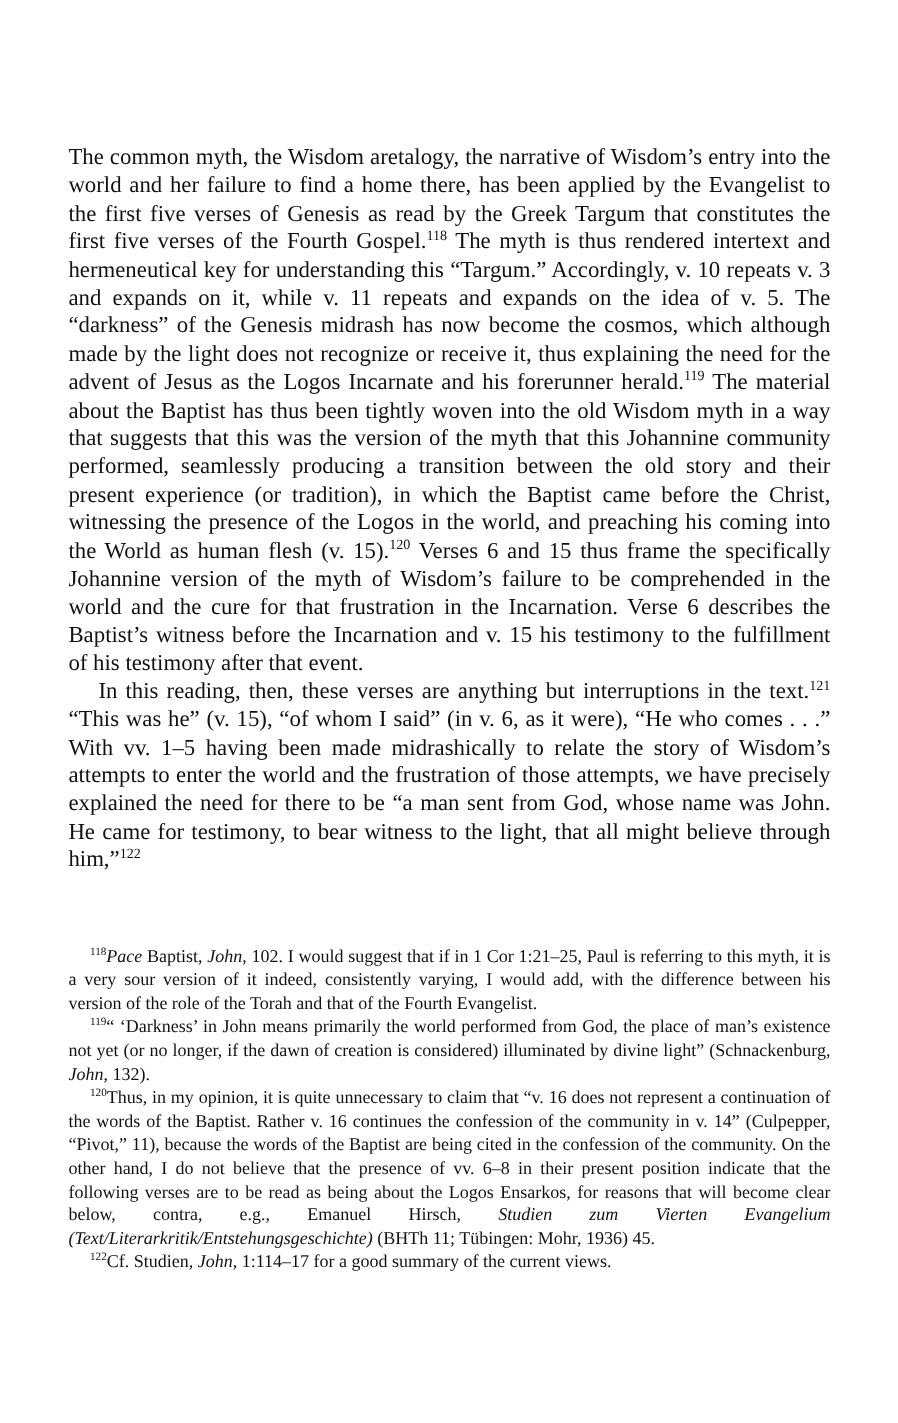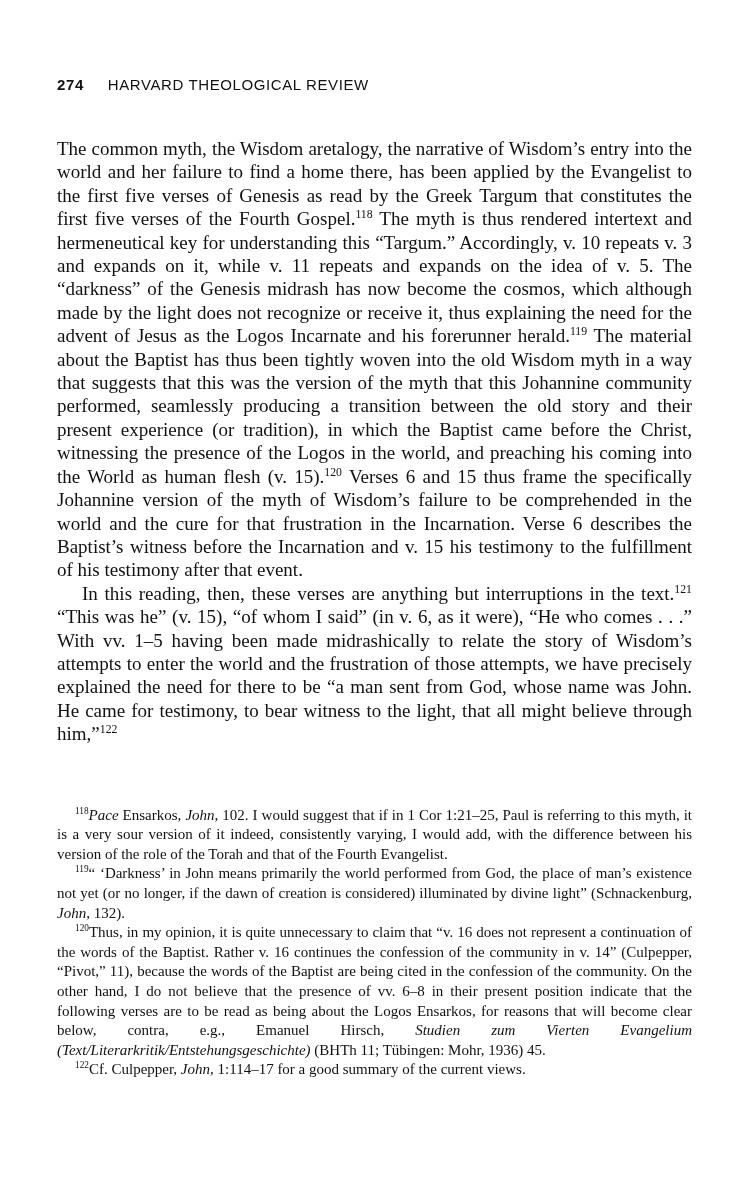--- a/index.html
+++ b/index.html
@@ -57,29 +57,26 @@
     margin: 0;
     text-indent: 18px;
   }
   i { }
 </style>
 </head>
 <body>
 
 <div class="page">
 
-  <header class="running-header">
-    <span class="page-num">274</span><span class="journal">HARVARD THEOLOGICAL REVIEW</span>
-  </header>
 
   <main class="body-text">
     <p><span>The common myth, the Wisdom aretalogy, the narrative of Wisdom’s entry into the world and her failure to find a home there, has been applied by the Evangelist to the first five verses of Genesis as read by the Greek Targum that constitutes the first five verses of the Fourth Gospel.</span><sup>118</sup><span> The myth is thus rendered intertext and hermeneutical key for understanding this “Targum.” Accordingly, v. 10 repeats v. 3 and expands on it, while v. 11 repeats and expands on the idea of v. 5. The “darkness” of the Genesis midrash has now become the cosmos, which although made by the light does not recognize or receive it, thus explaining the need for the advent of Jesus as the Logos Incarnate and his forerunner herald.</span><sup>119</sup><span> The material about the Baptist has thus been tightly woven into the old Wisdom myth in a way that suggests that this was the version of the myth that this Johannine community performed, seamlessly producing a transition between the old story and their present experience (or tradition), in which the Baptist came before the Christ, witnessing the presence of the Logos in the world, and preaching his coming into the World as human flesh (v. 15).</span><sup>120</sup><span> Verses 6 and 15 thus frame the specifically Johannine version of the myth of Wisdom’s failure to be comprehended in the world and the cure for that frustration in the Incarnation. Verse 6 describes the Baptist’s witness before the Incarnation and v. 15 his testimony to the fulfillment of his testimony after that event.</span></p>
     <p class="indent"><span>In this reading, then, these verses are anything but interruptions in the text.</span><sup>121</sup><span> “This was he” (v. 15), “of whom I said” (in v. 6, as it were), “He who comes . . .” With vv. 1–5 having been made midrashically to relate the story of Wisdom’s attempts to enter the world and the frustration of those attempts, we have precisely explained the need for there to be “a man sent from God, whose name was John. He came for testimony, to bear witness to the light, that all might believe through him,”</span><sup>122</sup></p>
   </main>
 
   <section class="footnotes">
-    <p><sup>118</sup><i>Pace</i><span> Ensarkos, </span><i>John</i><span>, 102. I would suggest that if in 1 Cor 1:21–25, Paul is referring to this myth, it is a very sour version of it indeed, consistently varying, I would add, with the difference between his version of the role of the Torah and that of the Fourth Evangelist.</span></p>
+    <p><sup>118</sup><i>Pace</i><span> Baptist, </span><i>John</i><span>, 102. I would suggest that if in 1 Cor 1:21–25, Paul is referring to this myth, it is a very sour version of it indeed, consistently varying, I would add, with the difference between his version of the role of the Torah and that of the Fourth Evangelist.</span></p>
     <p><sup>119</sup><span>“ ‘Darkness’ in John means primarily the world performed from God, the place of man’s existence not yet (or no longer, if the dawn of creation is considered) illuminated by divine light” (Schnackenburg, </span><i>John</i><span>, 132).</span></p>
     <p><sup>120</sup><span>Thus, in my opinion, it is quite unnecessary to claim that “v. 16 does not represent a continuation of the words of the Baptist. Rather v. 16 continues the confession of the community in v. 14” (Culpepper, “Pivot,” 11), because the words of the Baptist are being cited in the confession of the community. On the other hand, I do not believe that the presence of vv. 6–8 in their present position indicate that the following verses are to be read as being about the Logos Ensarkos, for reasons that will become clear below, contra, e.g., Emanuel Hirsch, </span><i>Studien zum Vierten Evangelium (Text/Literarkritik/Entstehungsgeschichte)</i><span> (BHTh 11; Tübingen: Mohr, 1936) 45.</span></p>
-    <p><sup>122</sup><span>Cf. Culpepper, </span><i>John</i><span>, 1:114–17 for a good summary of the current views.</span></p>
+    <p><sup>122</sup><span>Cf. Studien, </span><i>John</i><span>, 1:114–17 for a good summary of the current views.</span></p>
   </section>
 
 </div>
 
 </body></html>

